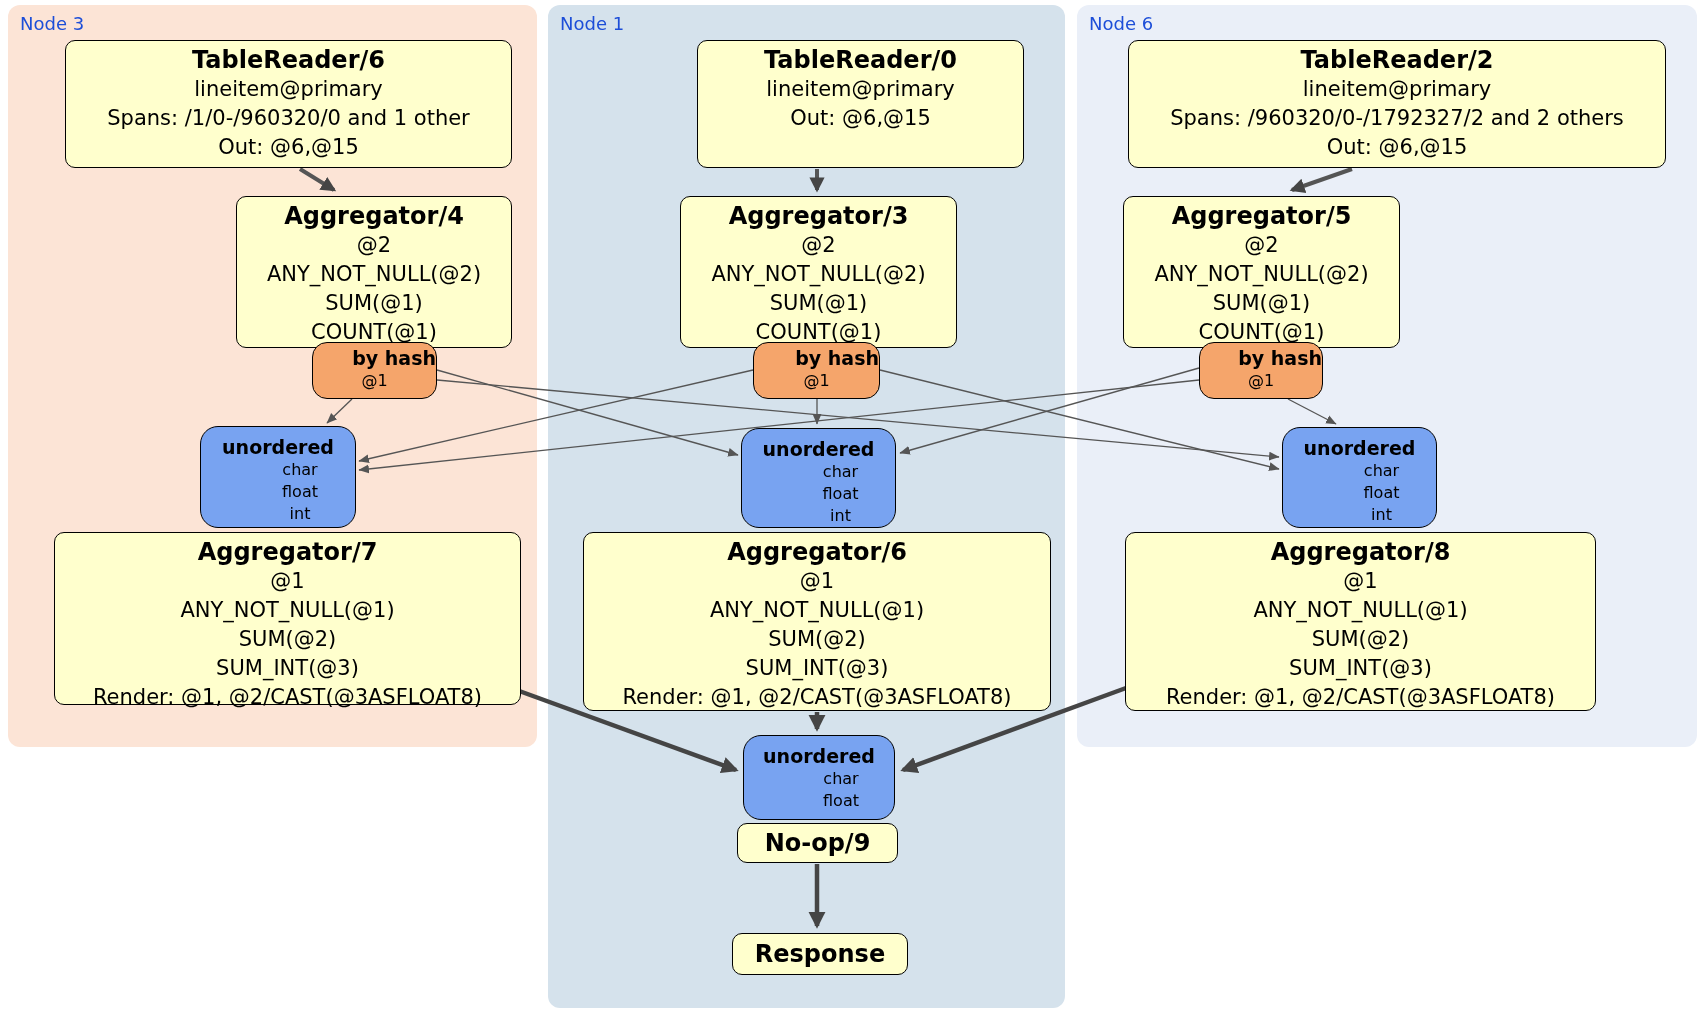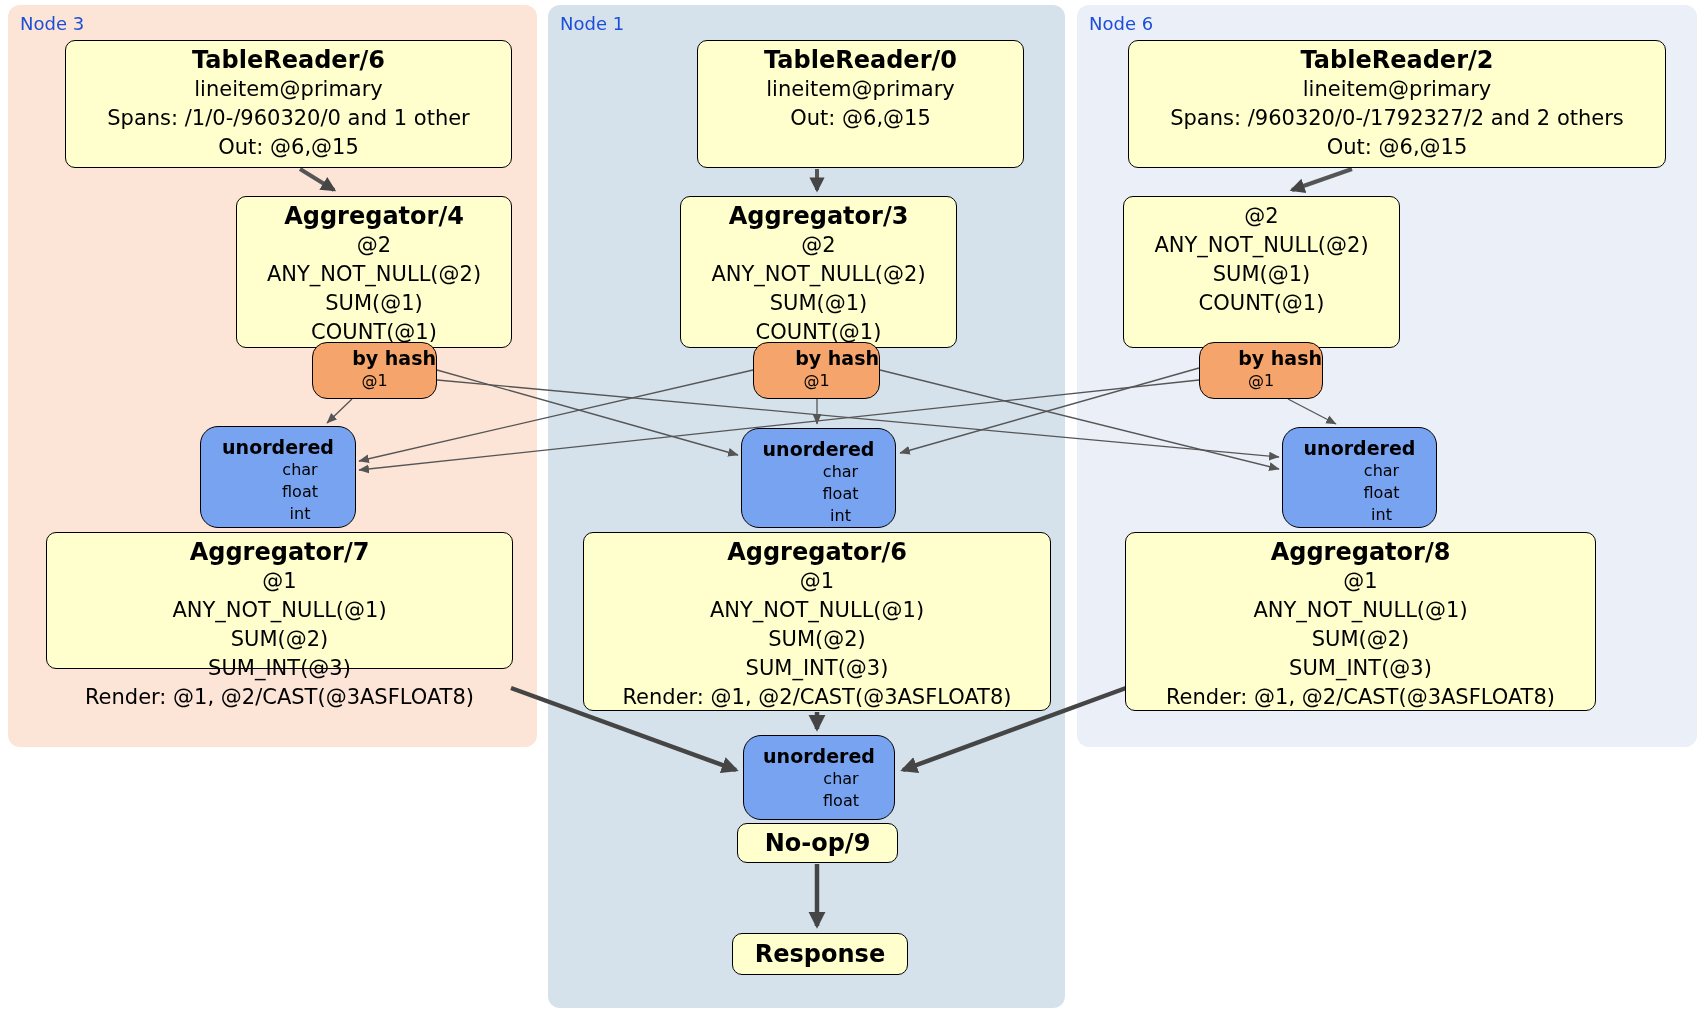--- a/index.html
+++ b/index.html
@@ -95,20 +95,21 @@
     <div class="l">COUNT(@1)</div>
   </div>
   <div class="pbox" style="left:680px;top:196px;width:277px;height:152px;">
     <div class="t">Aggregator/3</div>
     <div class="l">@2</div>
     <div class="l">ANY_NOT_NULL(@2)</div>
     <div class="l">SUM(@1)</div>
     <div class="l">COUNT(@1)</div>
   </div>
   <div class="pbox" style="left:1123px;top:196px;width:277px;height:152px;">
+    <div class="t">Aggregator/5</div>
     <div class="l">@2</div>
     <div class="l">ANY_NOT_NULL(@2)</div>
     <div class="l">SUM(@1)</div>
     <div class="l">COUNT(@1)</div>
   </div>
 
   <div class="router" style="left:312px;top:342px;width:125px;height:57px;">
     <div class="rt">by hash</div>
     <div class="rs">@1</div>
   </div>
@@ -133,21 +134,21 @@
     <div class="sl">float</div>
     <div class="sl">int</div>
   </div>
   <div class="sync" style="left:1282px;top:427px;width:155px;height:101px;">
     <div class="st">unordered</div>
     <div class="sl">char</div>
     <div class="sl">float</div>
     <div class="sl">int</div>
   </div>
 
-  <div class="pbox" style="left:46px;top:532px;width:467px;height:137px;">
+  <div class="pbox" style="left:54px;top:532px;width:467px;height:173px;">
     <div class="t">Aggregator/7</div>
     <div class="l">@1</div>
     <div class="l">ANY_NOT_NULL(@1)</div>
     <div class="l">SUM(@2)</div>
     <div class="l">SUM_INT(@3)</div>
     <div class="l">Render: @1, @2/CAST(@3ASFLOAT8)</div>
   </div>
   <div class="pbox" style="left:583px;top:532px;width:468px;height:179px;">
     <div class="t">Aggregator/6</div>
     <div class="l">@1</div>

